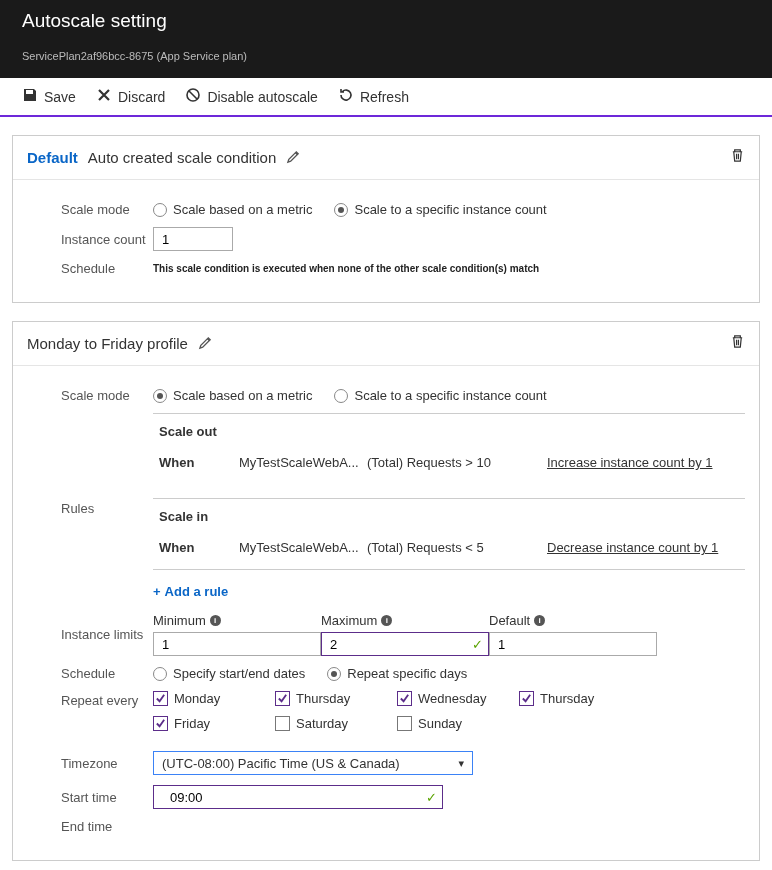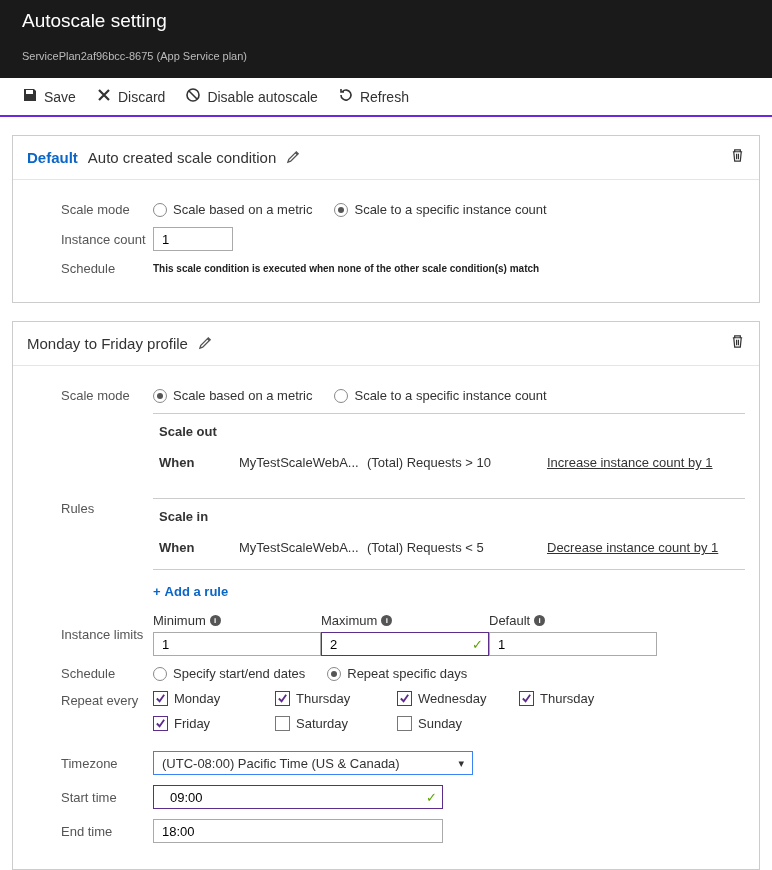--- a/index.html
+++ b/index.html
@@ -359,16 +359,15 @@
     <div class="row">
       <div class="row-label">Start time</div>
       <span class="input-wrap">
         <input class="time-input purple" value="09:00" style="">
         <span class="check-green">✓</span>
       </span>
     </div>
 
     <div class="row">
       <div class="row-label">End time</div>
-      <input class="time-input" value="18:00" style="">
     </div>
   </div>
 </div>
 
 </body></html>

